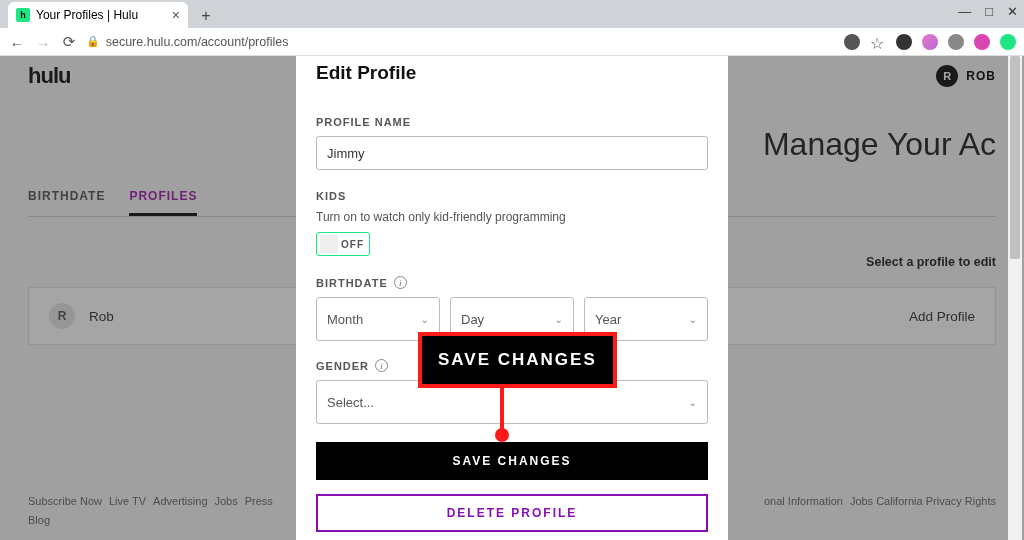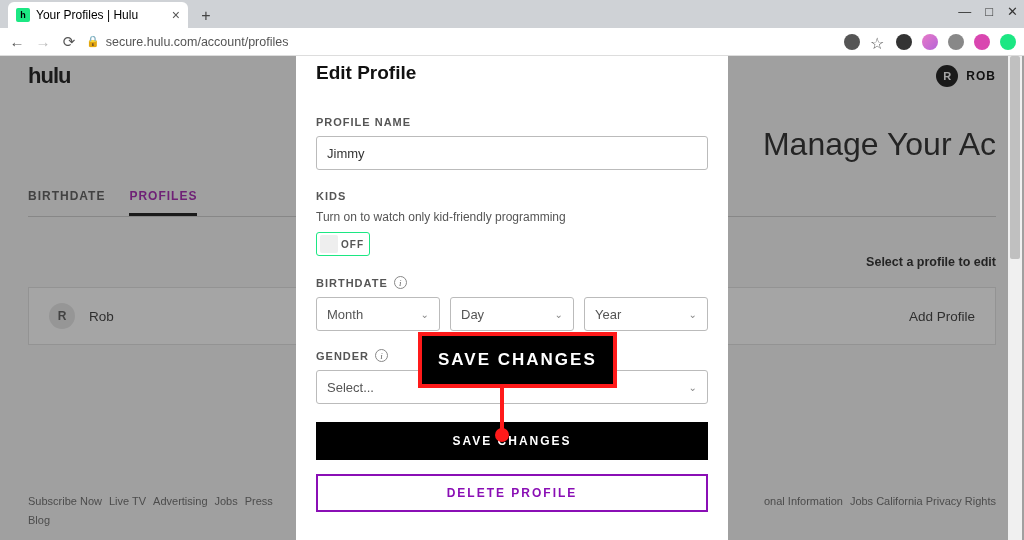--- a/index.html
+++ b/index.html
@@ -55,21 +55,21 @@
 .modal h2 { font-size:19px; font-weight:800; color:#111; margin-bottom:32px; }
 .field-label { font-size:11px; font-weight:bold; letter-spacing:1px; color:#555; margin-bottom:8px; }
 .text-input { width:100%; height:34px; border:1px solid #bbb; border-radius:3px; padding:0 10px; font-size:13px; color:#333; margin-bottom:20px; }
 .help-text { font-size:12px; color:#555; margin-bottom:8px; }
 .toggle { width:54px; height:24px; border:1.5px solid #1ce783; border-radius:3px; display:flex; align-items:center; font-size:10px; font-weight:bold; letter-spacing:1px; color:#555; margin-bottom:20px; cursor:pointer; background:#fff; }
 .toggle .knob { width:18px; height:18px; background:#eee; border-radius:2px; margin:0 3px; }
 .toggle .state { flex:1; text-align:left; }
 .label-row { display:flex; align-items:center; gap:6px; margin-bottom:8px; }
 .info-ic { width:13px; height:13px; border:1px solid #888; border-radius:50%; font-size:9px; display:flex; align-items:center; justify-content:center; color:#666; font-family:Georgia,serif; font-style:italic; }
 .select-row { display:flex; gap:10px; margin-bottom:18px; }
-.select-box { height:34px; border:1px solid #bbb; border-radius:3px; display:flex; align-items:center; padding:0 10px; font-size:13px; color:#555; cursor:pointer; position:relative; background:#fff; }
+.select-box { height:44px; border:1px solid #bbb; border-radius:3px; display:flex; align-items:center; padding:0 10px; font-size:13px; color:#555; cursor:pointer; position:relative; background:#fff; }
 .select-box.full { width:100%; }
 .select-box .chev { margin-left:auto; font-size:10px; color:#888; }
 .btn { width:100%; height:38px; border:none; display:flex; align-items:center; justify-content:center; font-size:12px; font-weight:bold; letter-spacing:2px; cursor:pointer; margin-top:14px; }
 .btn-primary { background:#000; color:#fff; }
 .btn-danger { background:#fff; color:#8a0fb5; border:2px solid #8a0fb5; }
 
 
 .callout { position:absolute; left:418px; top:390px; z-index:20; }
 .callout-box { background:#000; color:#fff; font-size:17px; font-weight:800; letter-spacing:2px; padding:14px 16px; border:4px solid #ff1a1a; position:relative; top:-58px; }
 .callout-line { position:absolute; left:82px; top:-2px; width:4px; height:44px; background:#ff1a1a; }

